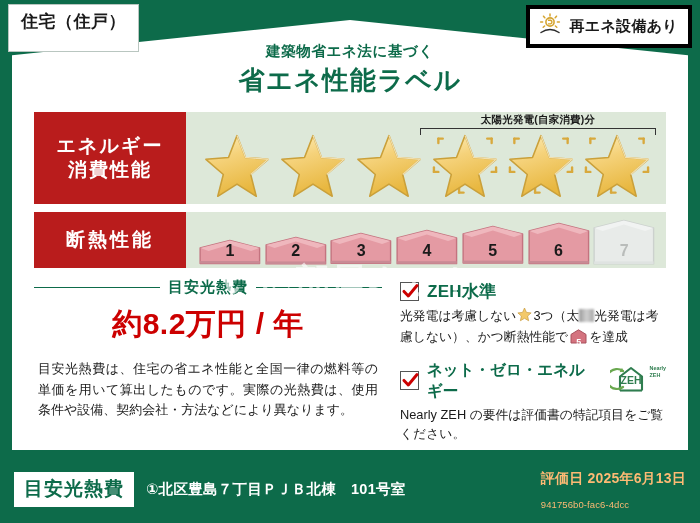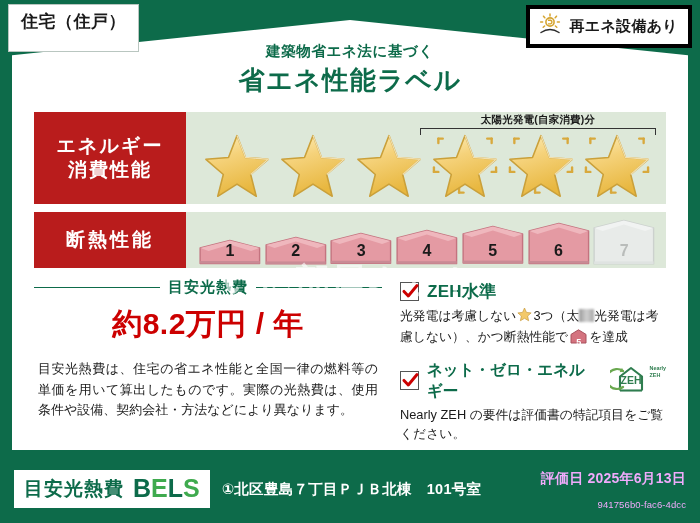--- a/index.html
+++ b/index.html
@@ -234,21 +234,21 @@
   .bels-box .bels .b2 { color: #3faa4e; }
   .bels-box .bels .b3 { color: #0d6b4a; }
   .bels-box .bels .b4 { color: #3faa4e; }
 
   .addr {
     color: #ffffff; font-size: 14.5px; font-weight: bold;
     margin-left: 12px; letter-spacing: 0.3px;
     margin-top: -4px;
   }
   .date-wrap {
-    margin-left: auto; text-align: right; color: #f0abfc;
+    margin-left: auto; text-align: left; color: #fdba74;
     margin-top: -2px;
   }
   .date-wrap .dline { font-size: 14px; font-weight: bold; letter-spacing: 0.2px; }
   .date-wrap .idline { font-size: 9.5px; margin-top: 11px; letter-spacing: 0.1px; }
 
   
   .watermark {
     position: absolute;
     left: 50%; top: 258px;
     transform: translateX(-50%);
@@ -559,21 +559,20 @@
 
       </div>
     </div>
   </div>
 
   <div class="watermark">いい部屋ネット</div>
 
   <div class="footer">
     <div class="bels-box">
       <span class="sanja">目安光熱費</span>
-      <span class="bels"><span class="b1">B</span><span class="b2">E</span><span class="b3">L</span><span class="b4">S</span></span>
     </div>
     <div class="addr">①北区豊島７丁目ＰＪＢ北棟　101号室</div>
     <div class="date-wrap">
       <div class="dline">
         <span>評価日</span>
         <span>2025年6月13日</span>
       </div>
       <div class="idline">941756b0-fac6-4dcc</div>
     </div>
   </div>

